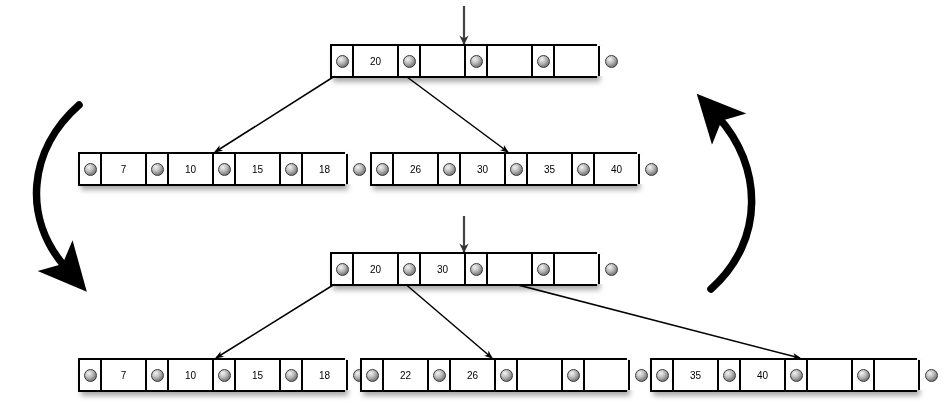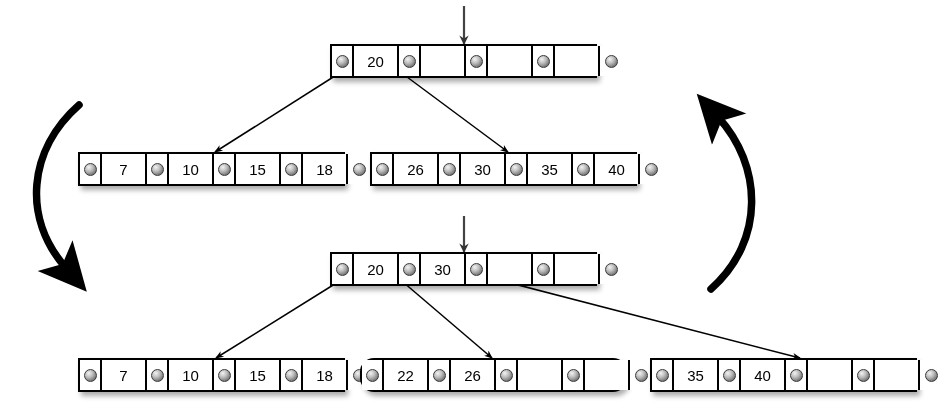--- a/index.html
+++ b/index.html
@@ -26,21 +26,21 @@
     box-sizing:border-box;
     border-right:2px solid #000;
     display:flex;
     align-items:center;
     justify-content:center;
     background:#fff;
     height:100%;
   }
   .cell:last-child{border-right:none;}
   .cell.ptr{flex:0 0 22px;}
-  .cell.key{flex:0 0 45px;font-size:15px;color:#000;letter-spacing:0px;}
+  .cell.key{flex:0 0 45px;font-size:10px;color:#000;letter-spacing:0px;}
   .dot{
     width:13px;height:13px;border-radius:50%;
     background:radial-gradient(circle at 35% 30%, #f2f2f2 0%, #bdbdbd 38%, #7d7d7d 72%, #4a4a4a 100%);
     border:1px solid #3a3a3a;
     box-sizing:border-box;
   }
   svg.edges{position:absolute;left:0;top:0;width:945px;height:413px;z-index:2;}
   svg.curves{position:absolute;left:0;top:0;width:945px;height:413px;z-index:1;}
 </style>
 </head>
@@ -186,21 +186,21 @@
     <div class="cell key">15</div>
     <div class="cell ptr">
         <span class="dot"></span>
       </div>
     <div class="cell key">18</div>
     <div class="cell ptr">
         <span class="dot"></span>
       </div>
   </div>
 
-  <div class="node" style="left:360px;top:358px;width:267px;border-radius:14px;">
+  <div class="node" style="left:360px;top:358px;width:267px;">
     <div class="cell ptr">
         <span class="dot"></span>
       </div>
     <div class="cell key">22</div>
     <div class="cell ptr">
         <span class="dot"></span>
       </div>
     <div class="cell key">26</div>
     <div class="cell ptr">
         <span class="dot"></span>

